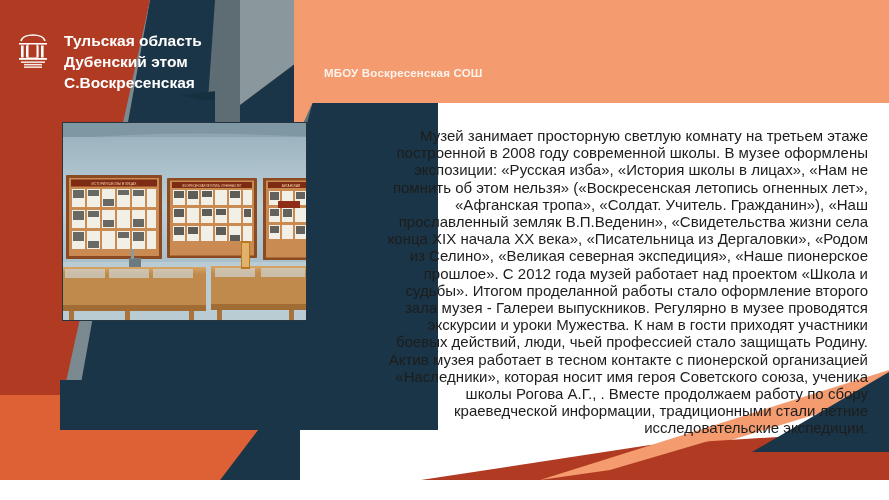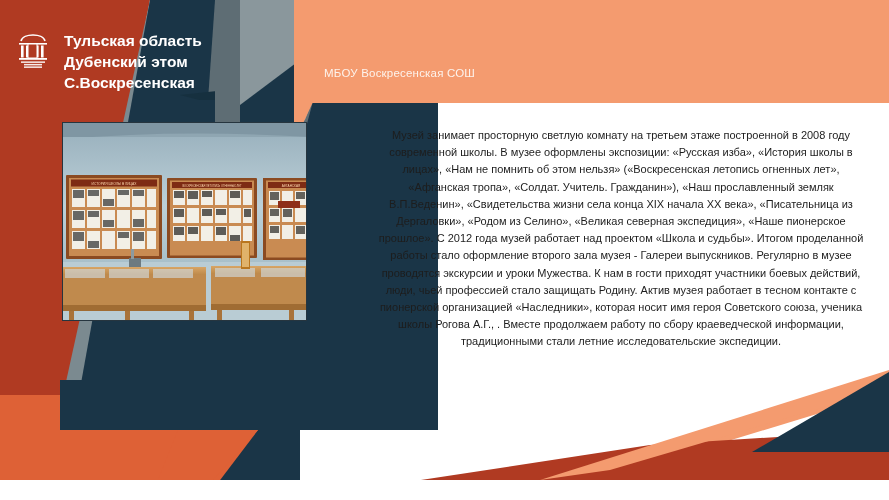--- a/index.html
+++ b/index.html
@@ -43,21 +43,21 @@
     font-weight: bold;
     color: #ffffff;
     letter-spacing: 0.3px;
     white-space: nowrap;
   }
   .header-sub {
     position: absolute;
     left: 324px;
     top: 67px;
     font-size: 11.5px;
-    font-weight: normal;
+    font-weight: bold;
     color: #fdf3ec;
     letter-spacing: 0.2px;
     white-space: nowrap;
   }
 
   
   .loc-title {
     position: absolute;
     left: 64px;
     top: 30px;
@@ -91,24 +91,24 @@
     background: #9fb3bd;
   }
   .photo svg { display: block; }
 
   
   .body-text {
     position: absolute;
     left: 374px;
     top: 127px;
     width: 494px;
-    font-size: 11px;
+    font-size: 15px;
     line-height: 17.2px;
     color: #1d1d1d;
-    text-align: center;
+    text-align: right;
   }
 </style>
 </head>
 <body>
 
 <div id="slide">
 
   <svg class="bg-layer" viewBox="0 0 889 500" preserveAspectRatio="none" xmlns="http://www.w3.org/2000/svg">
 
     <rect x="0" y="0" width="889" height="500" fill="#FFFFFF"></rect>

